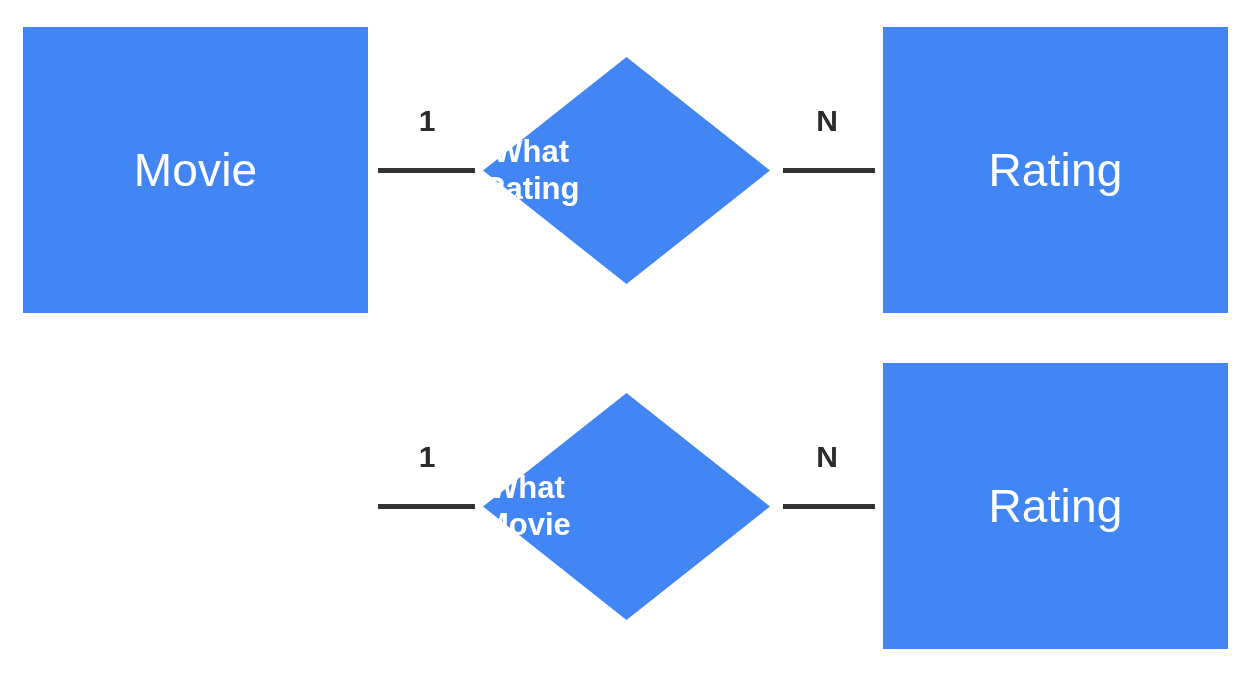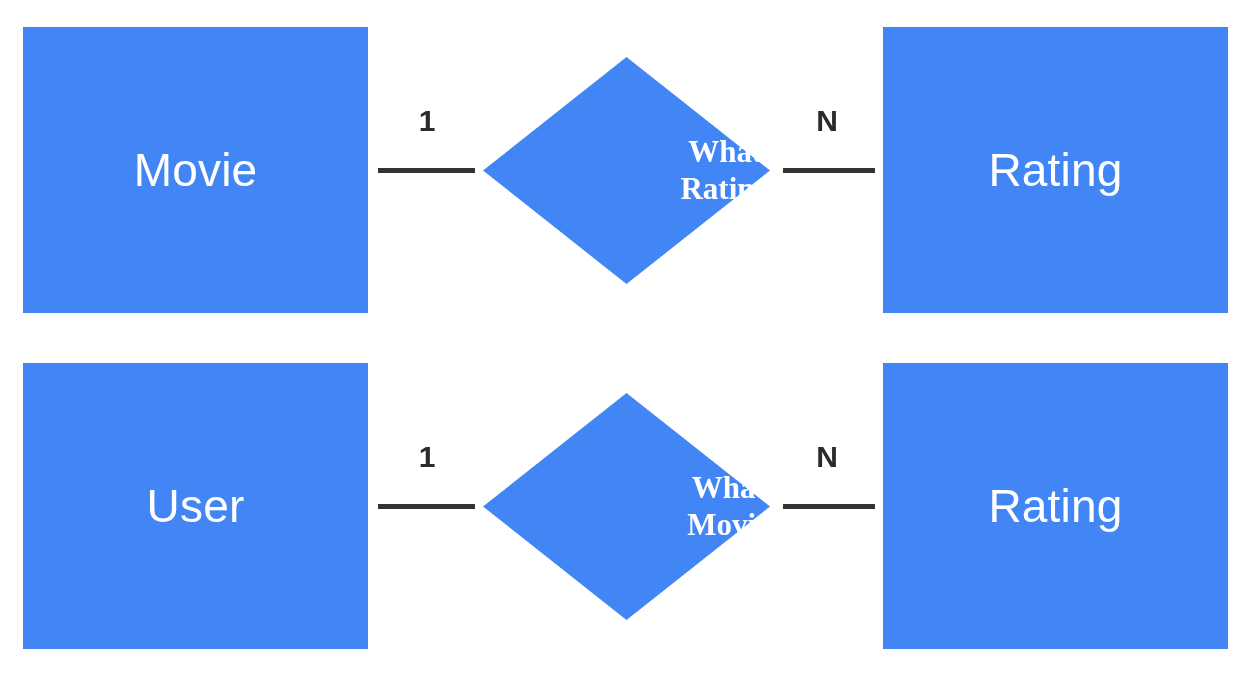--- a/index.html
+++ b/index.html
@@ -36,22 +36,21 @@
     line-height: 1.1;
     text-align: center;
     white-space: nowrap;
     user-select: none;
   }
 
   .relationship {
     position: absolute;
     display: flex;
     align-items: center;
-    justify-content: flex-end;
-    font-family: Liberation Serif, serif;
+    justify-content: flex-start;
   }
   .relationship .diamond-shape {
     position: absolute;
     inset: 0;
     background: #4285F4;
     clip-path: polygon(50% 0%, 100% 50%, 50% 100%, 0% 50%);
     -webkit-clip-path: polygon(50% 0%, 100% 50%, 50% 100%, 0% 50%);
   }
   .relationship-label {
     position: relative;
@@ -102,23 +101,20 @@
   </div>
 
   <div class="connector" style="left:783px; top:168px; width:92px;"></div>
 
   <div class="cardinality" style="left:783px; top:106px; width:88px;">N</div>
 
   <div class="entity" style="left:883px; top:27px; width:345px; height:286px;">
     <span class="entity-label">Rating</span>
   </div>
 
-  <div class="entity" style="left:23px; top:363px; width:345px; height:286px;">
-    <span class="entity-label">User</span>
-  </div>
 
   <div class="connector" style="left:378px; top:504px; width:97px;"></div>
 
   <div class="cardinality" style="left:383px; top:442px; width:88px;">1</div>
 
   <div class="relationship" style="left:483px; top:393px; width:287px; height:227px;">
     <span class="diamond-shape"></span>
     <span class="relationship-label">What
 Movie</span>
   </div>

